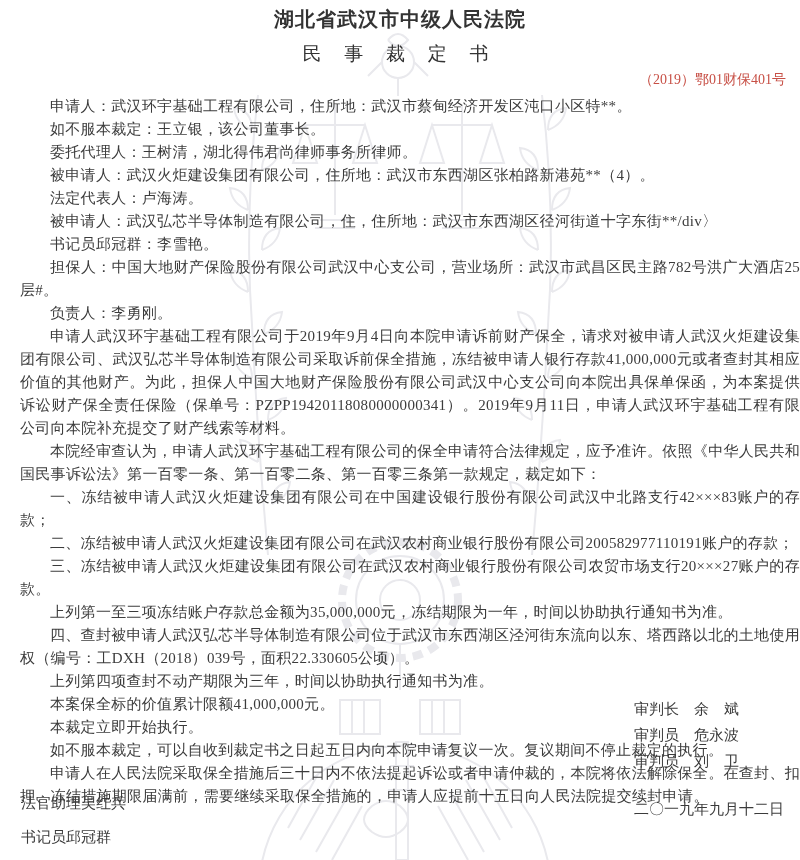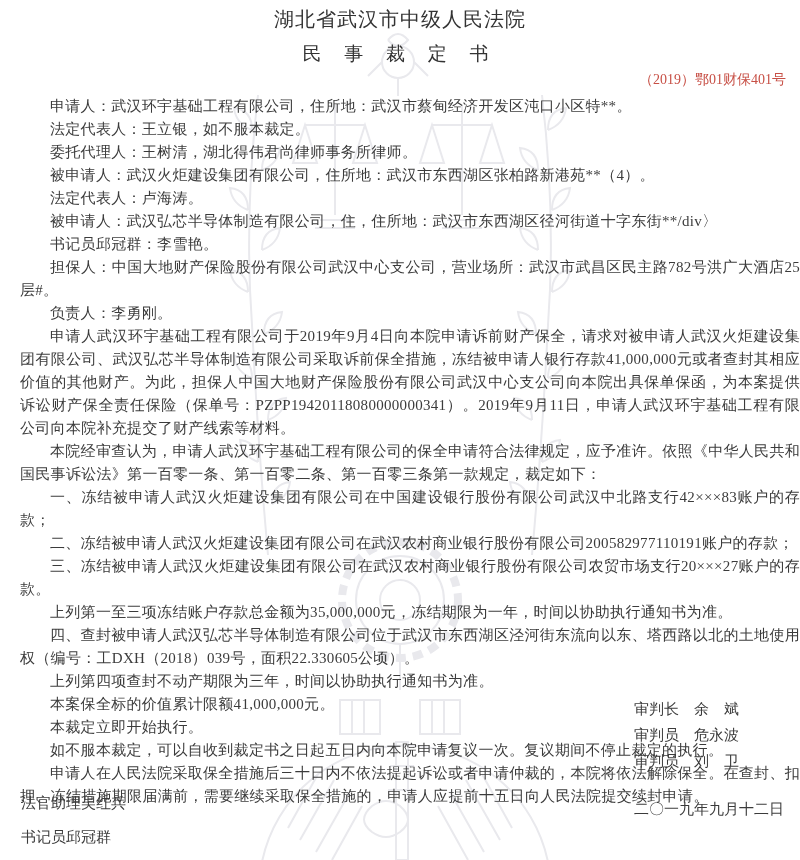--- a/index.html
+++ b/index.html
@@ -12,21 +12,21 @@
     font-family:"Liberation Serif","DejaVu Serif",serif;
     color:#3b3b3b;
   }
   .watermark{
     position:absolute;left:0;top:0;width:800px;height:860px;
     z-index:0;pointer-events:none;
   }
   .content{position:relative;z-index:1;}
   .court-name{
     text-align:center;
-    font-size:20px;font-weight:400;color:#333333;
+    font-size:20px;font-weight:700;color:#333333;
     padding-top:6px;letter-spacing:1px;
   }
   .doc-type{
     text-align:center;
     font-size:19px;font-weight:400;color:#333333;
     letter-spacing:9px;
     margin-top:8px;
   }
   .case-number{
     text-align:right;
@@ -109,21 +109,21 @@
     <path d="M372 806 q-16 14 0 26 q14 10 28 0 q16 -12 0 -26 q-14 -10 -28 0"></path>
   </svg>
 
   <div class="content">
     <div class="court-name">湖北省武汉市中级人民法院</div>
     <div class="doc-type">民 事 裁 定 书</div>
     <div class="case-number">（2019）鄂01财保401号</div>
 
     <div class="body-text">
         <p class="para">申请人：武汉环宇基础工程有限公司，住所地：武汉市蔡甸经济开发区沌口小区特**。</p>
-        <p class="para">法定代表人：王立银，如不服本裁定。</p>
+        <p class="para">如不服本裁定：王立银，该公司董事长。</p>
         <p class="para">委托代理人：王树清，湖北得伟君尚律师事务所律师。</p>
         <p class="para">被申请人：武汉火炬建设集团有限公司，住所地：武汉市东西湖区张柏路新港苑**（4）。</p>
         <p class="para">法定代表人：卢海涛。</p>
         <p class="para">被申请人：武汉弘芯半导体制造有限公司，住，住所地：武汉市东西湖区径河街道十字东街**/div〉</p>
         <p class="para">书记员邱冠群：李雪艳。</p>
         <p class="para">担保人：中国大地财产保险股份有限公司武汉中心支公司，营业场所：武汉市武昌区民主路782号洪广大酒店25层#。</p>
         <p class="para">负责人：李勇刚。</p>
         <p class="para">申请人武汉环宇基础工程有限公司于2019年9月4日向本院申请诉前财产保全，请求对被申请人武汉火炬建设集团有限公司、武汉弘芯半导体制造有限公司采取诉前保全措施，冻结被申请人银行存款41,000,000元或者查封其相应价值的其他财产。为此，担保人中国大地财产保险股份有限公司武汉中心支公司向本院出具保单保函，为本案提供诉讼财产保全责任保险（保单号：PZPP19420118080000000341）。2019年9月11日，申请人武汉环宇基础工程有限公司向本院补充提交了财产线索等材料。</p>
         <p class="para">本院经审查认为，申请人武汉环宇基础工程有限公司的保全申请符合法律规定，应予准许。依照《中华人民共和国民事诉讼法》第一百零一条、第一百零二条、第一百零三条第一款规定，裁定如下：</p>
         <p class="para">一、冻结被申请人武汉火炬建设集团有限公司在中国建设银行股份有限公司武汉中北路支行42×××83账户的存款；</p>

